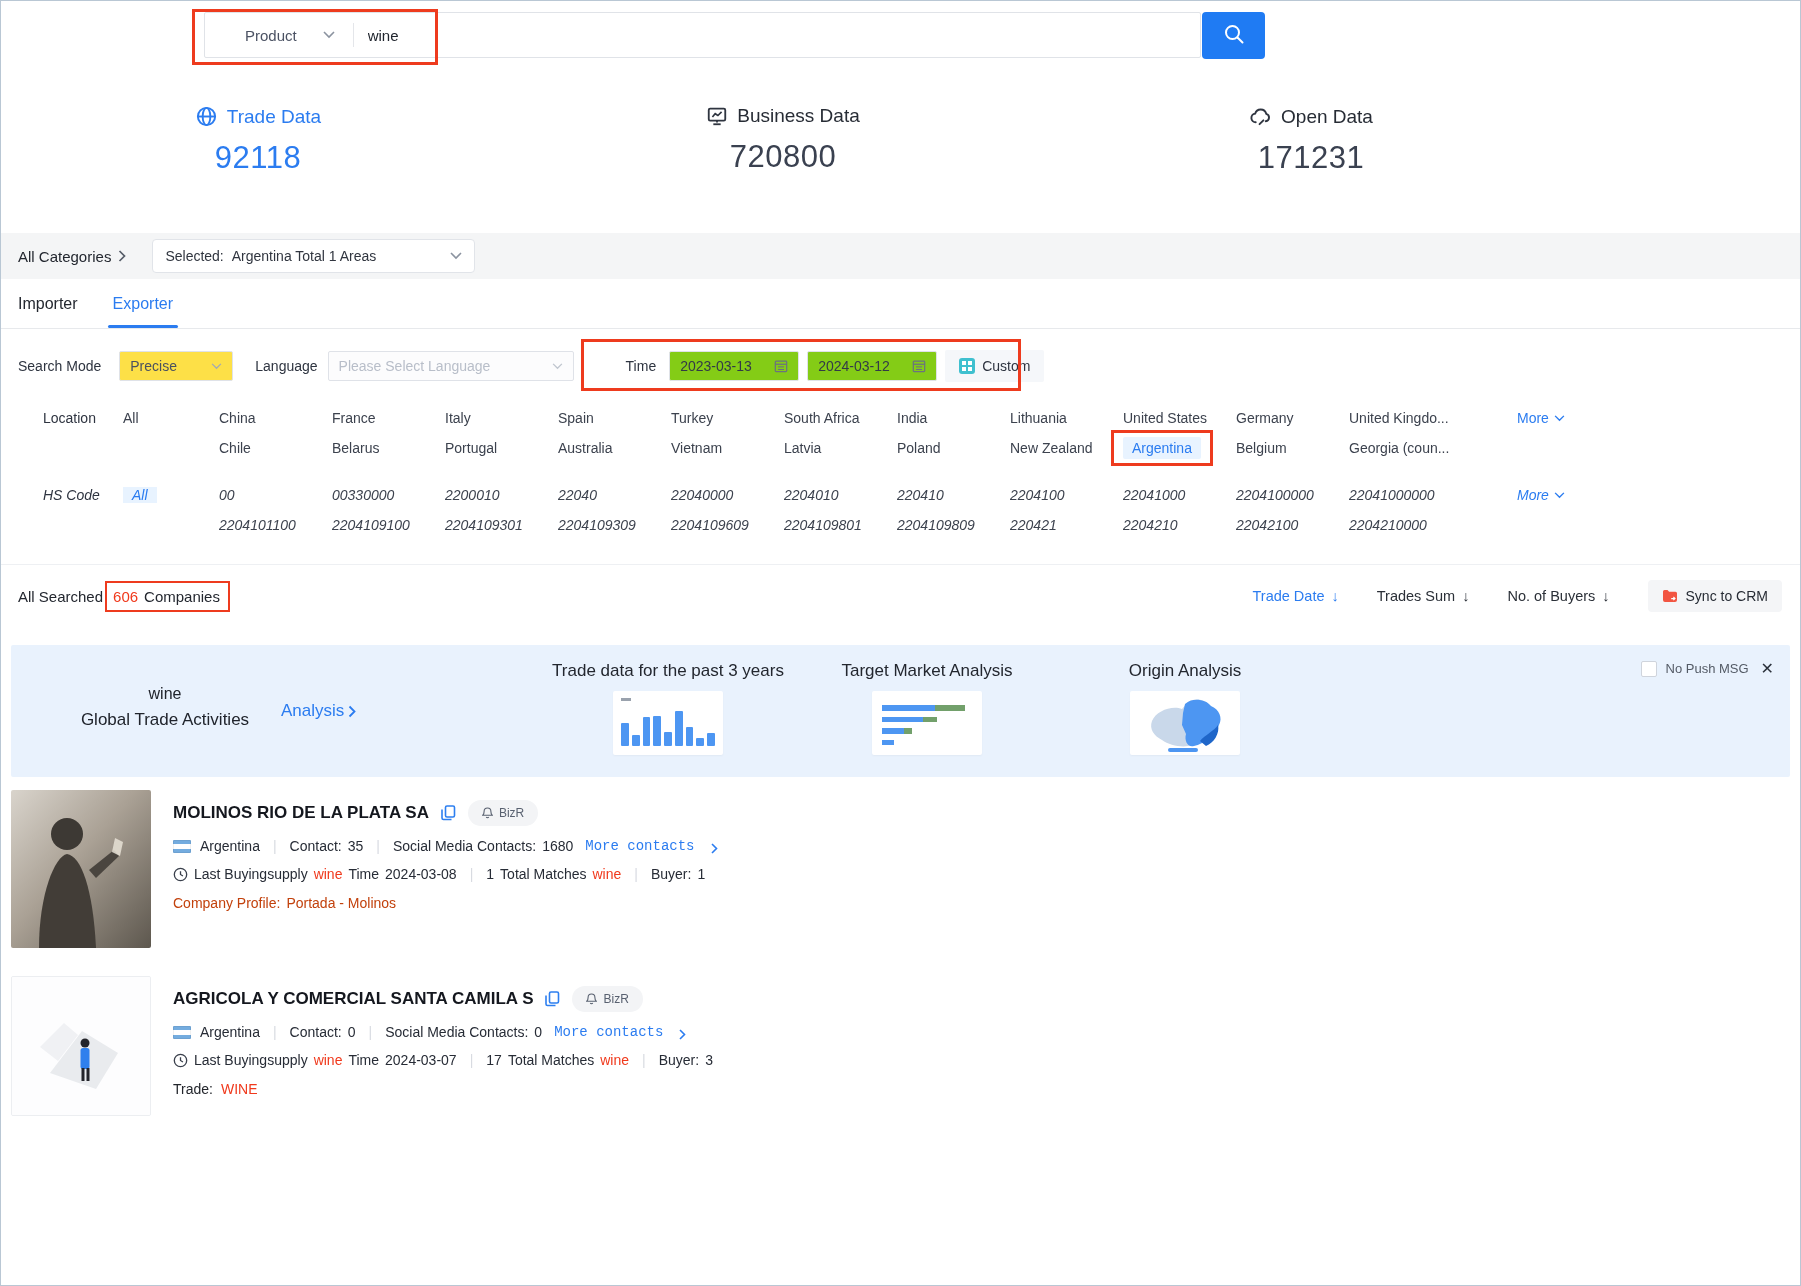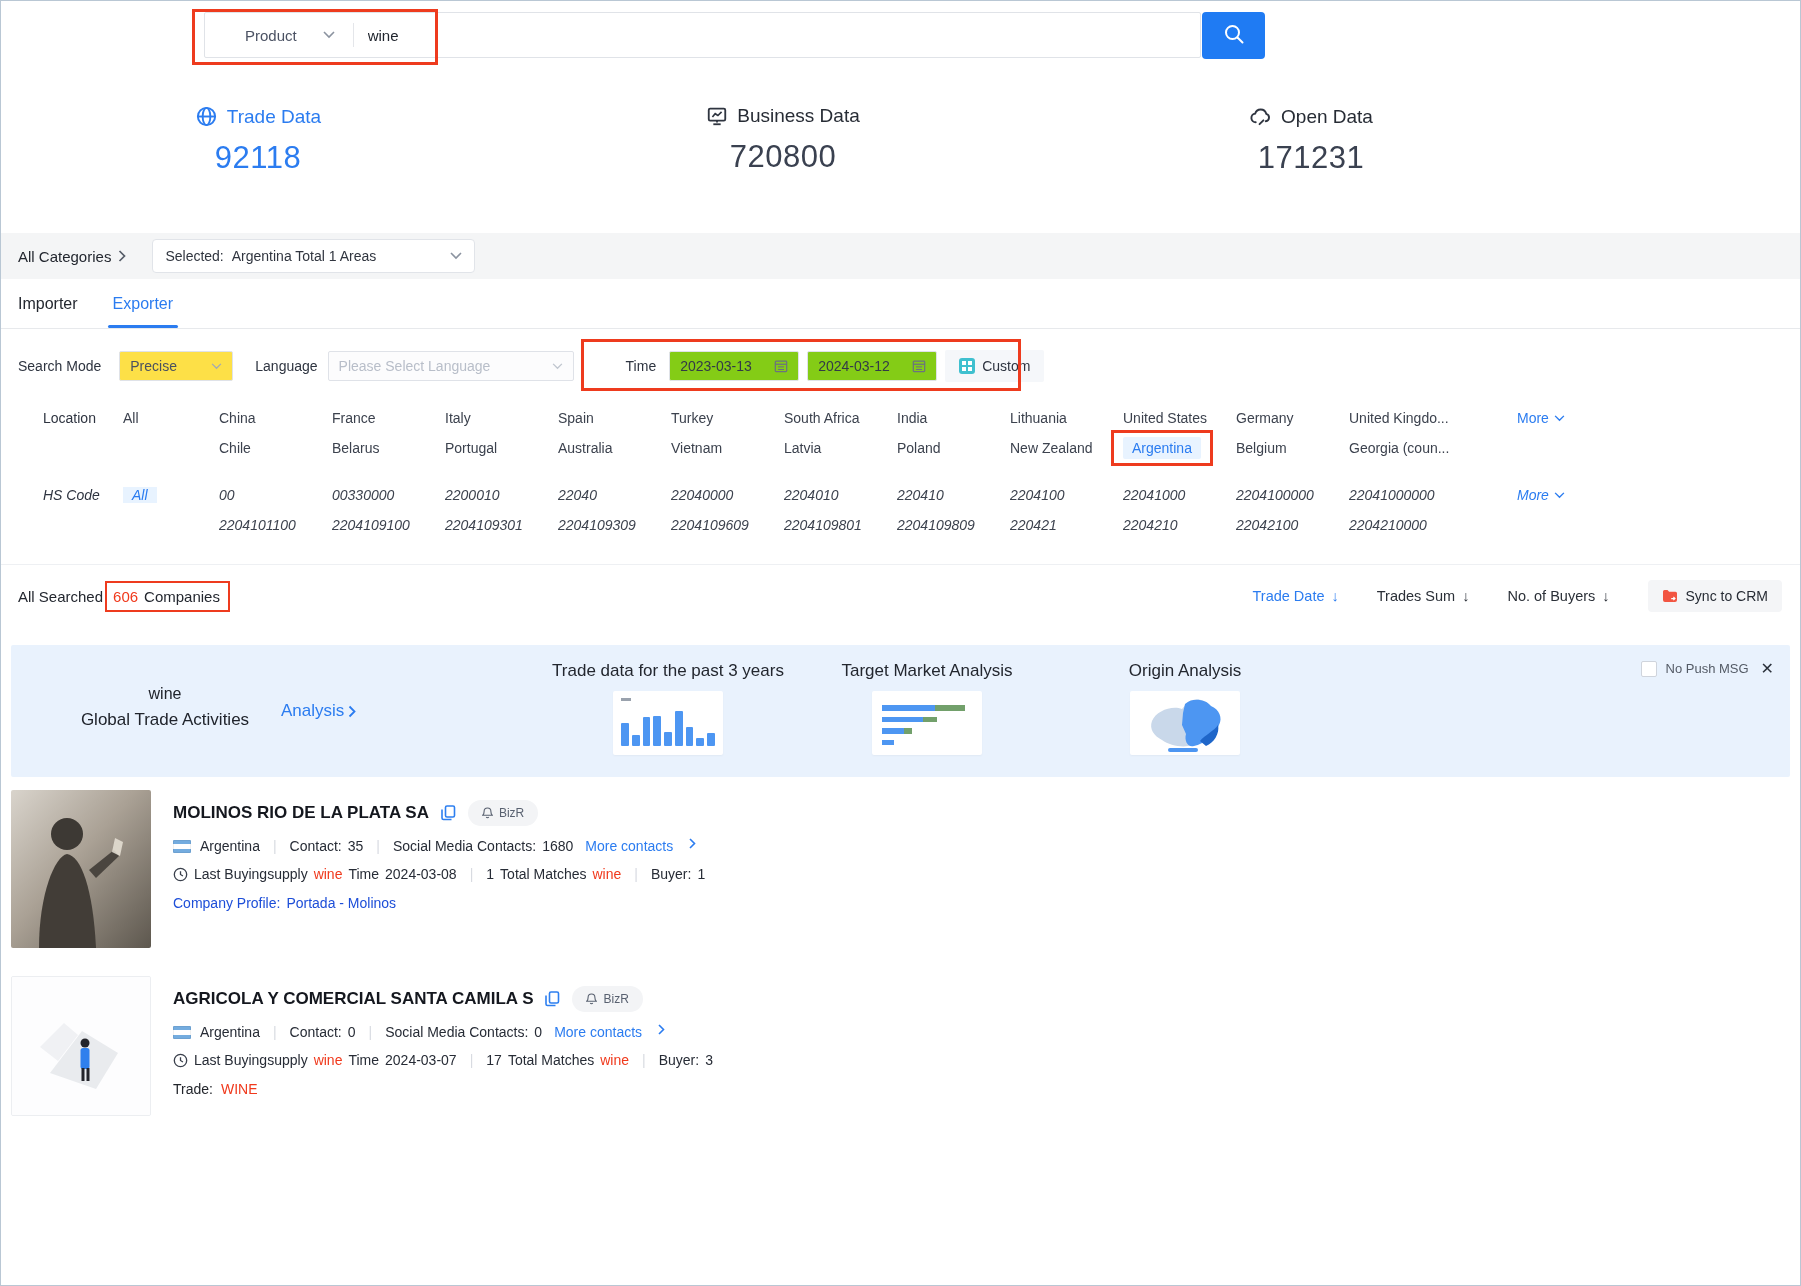--- a/index.html
+++ b/index.html
@@ -101,25 +101,25 @@
   .c-thumb{width:140px;border-radius:2px;overflow:hidden;flex:none;cursor:pointer;}
   .c-thumb.photo{height:158px;}
   .c-thumb.illus{height:140px;border:1px solid #eceef1;box-sizing:border-box;background:#fdfdfe;}
   .c-info{padding-top:10px;font-size:14px;color:#272c36;}
   .c-title-row{display:flex;align-items:center;gap:12px;}
   .c-name{font-size:17px;font-weight:bold;color:#14171e;cursor:pointer;}
   .bizr{height:26px;padding:0 14px;border-radius:13px;background:#f3f4f6;display:flex;align-items:center;gap:6px;font-size:12px;color:#596170;cursor:pointer;}
   .c-row{display:flex;align-items:center;gap:6px;margin-top:12px;}
   .sep{color:#d8dbe1;margin:0 7px;}
   .flag{width:18px;height:13px;border-radius:1px;background:linear-gradient(#74acdf 33%,#fff 33%,#fff 66%,#74acdf 66%);box-shadow:inset 0 0 0 1px rgba(0,0,0,.06);margin-right:3px;}
-  .more-contacts{display:flex;align-items:flex-start;gap:16px;color:#2b7cf0;cursor:pointer;margin-left:6px;}
+  .more-contacts{display:flex;align-items:flex-end;gap:16px;color:#2b7cf0;cursor:pointer;margin-left:6px;font-family:Liberation Mono, monospace;}
   .red{color:#f0391c;}
   .c-trade{margin-top:13px;color:#23262c;white-space:nowrap;}
   .c-trade .lbl{margin-right:8px;}
-  .c-profile{margin-top:13px;color:#1d4ed8;}
+  .c-profile{margin-top:13px;color:#c2410c;}
   .c-profile .lbl{margin-right:6px;}
   .muted-ic{display:flex;align-items:center;}
 </style>
 </head>
 <body>
 
 <div class="page">
 
   <div class="topbar">
     <div class="search-box">

